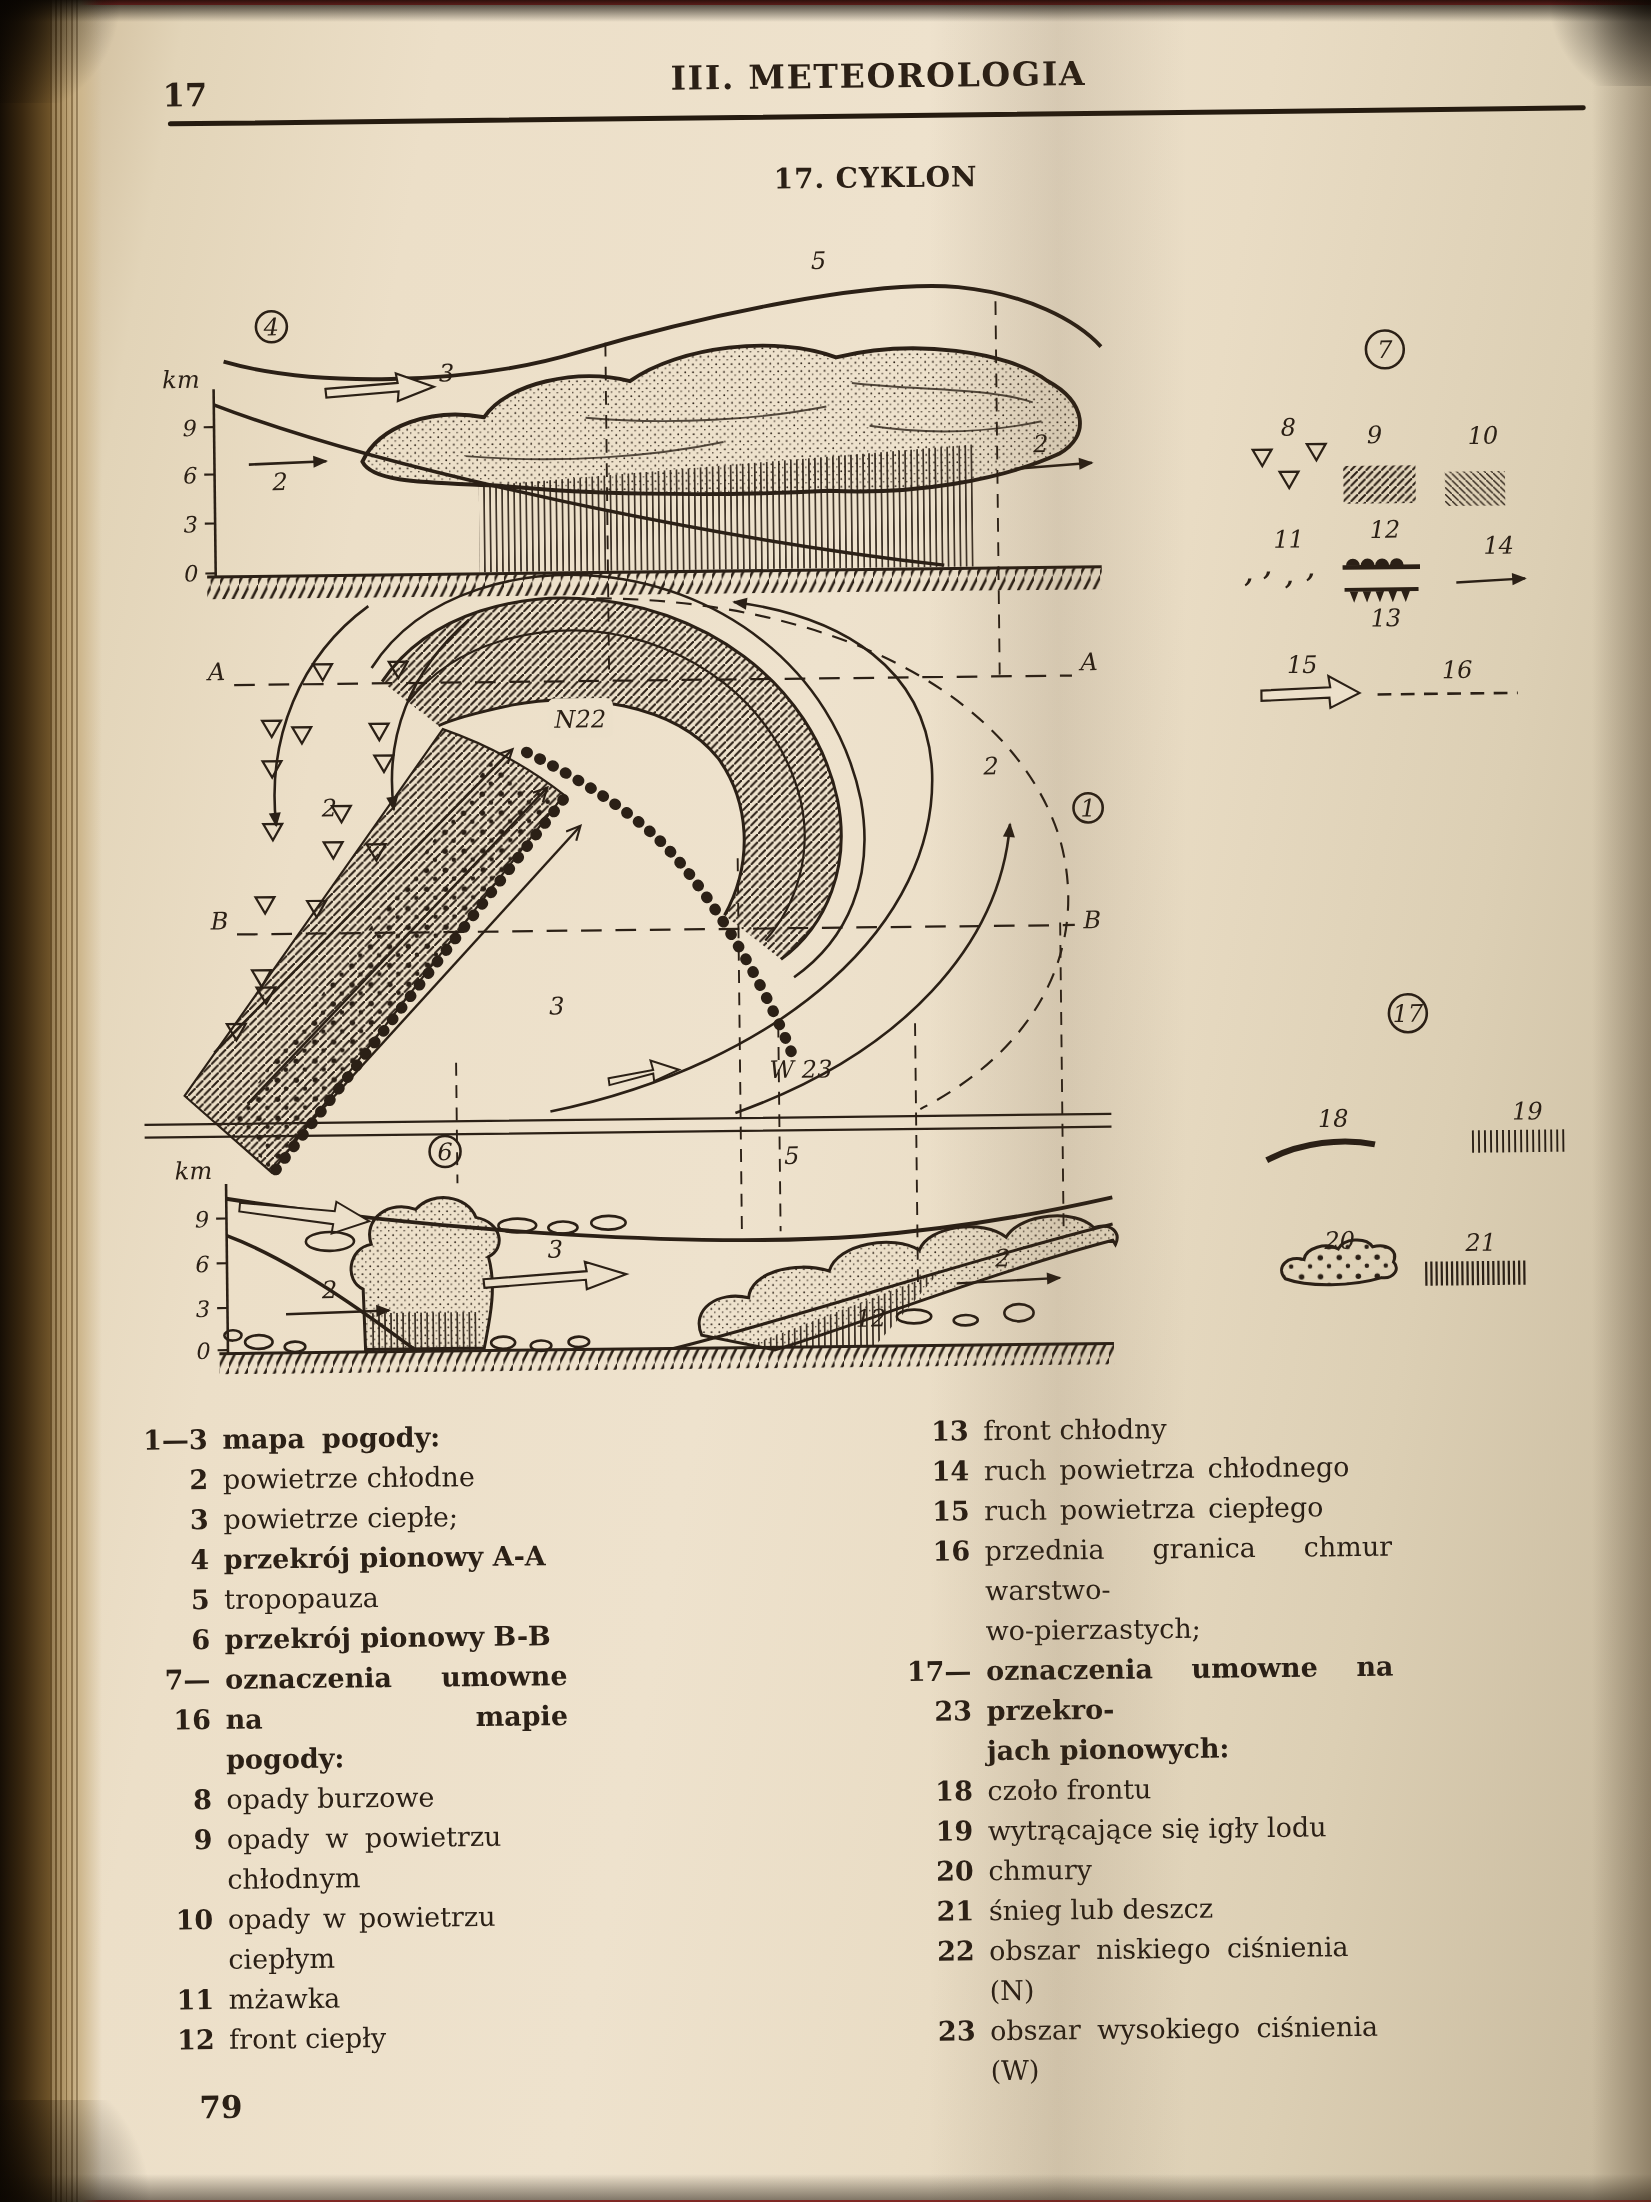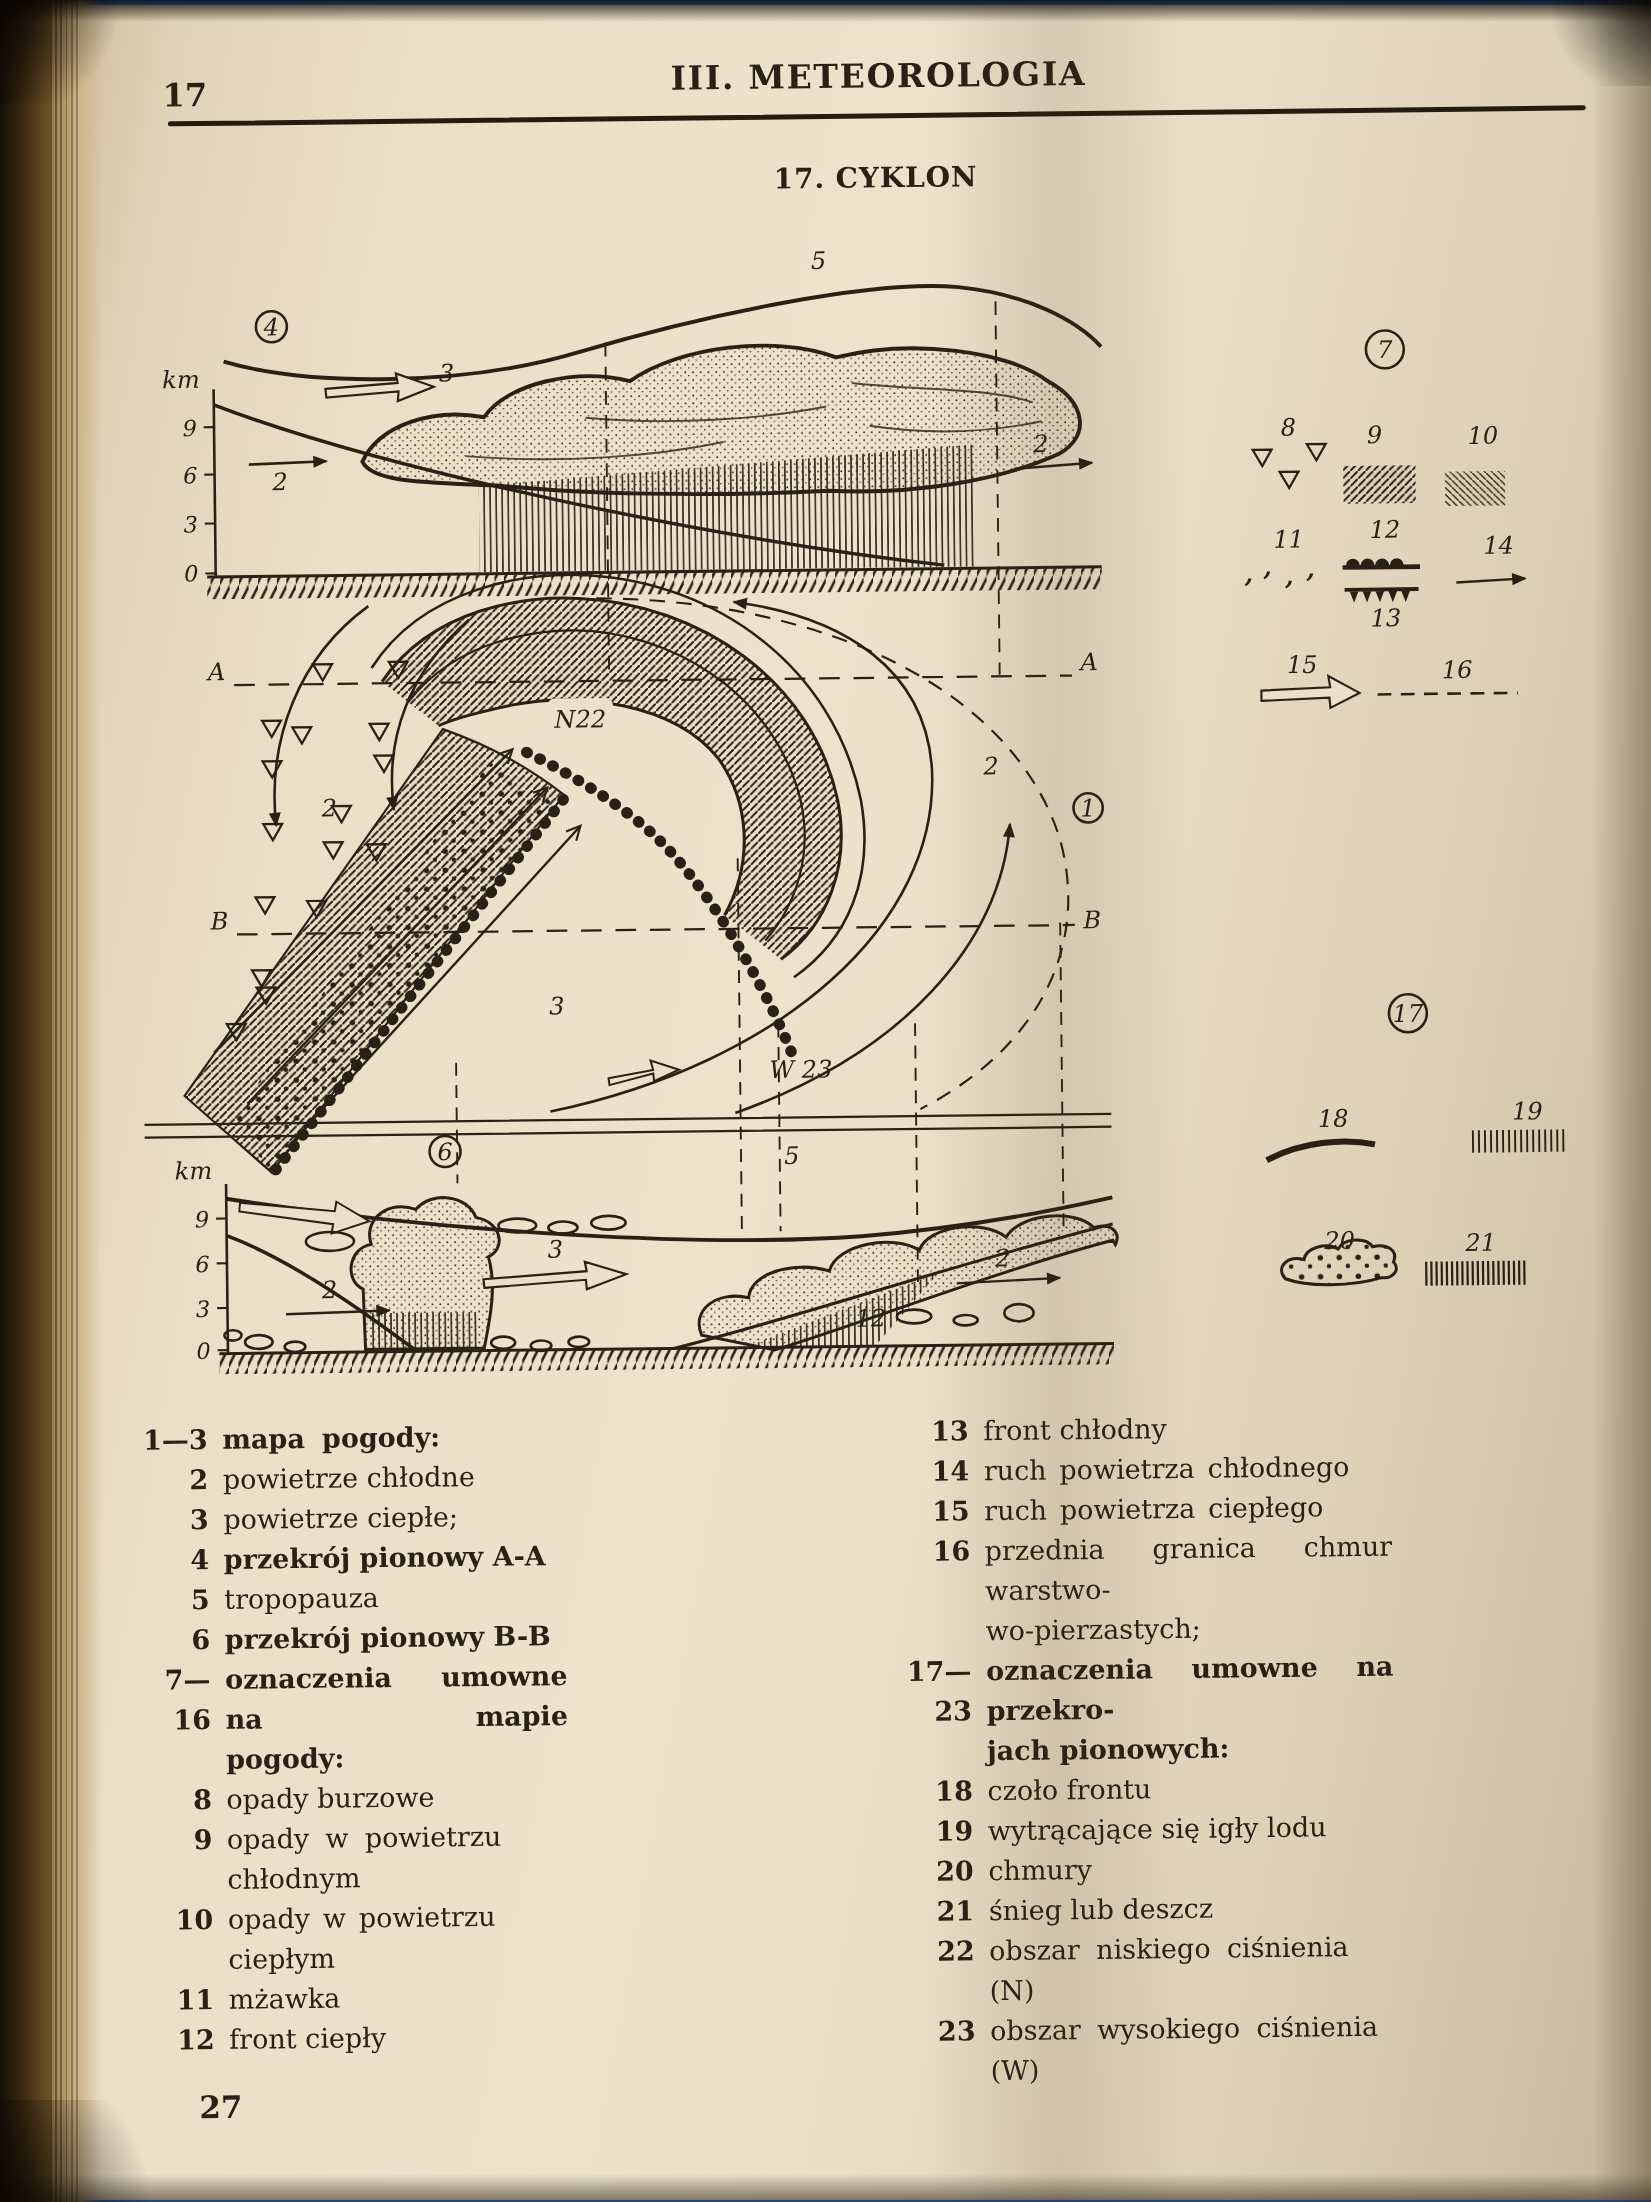--- a/index.html
+++ b/index.html
@@ -1,17 +1,17 @@
 <!DOCTYPE html>
 <html style="font-size:13.8px"><head>
 <meta charset="utf-8">
 <style>
   html,body{margin:0;padding:0;background:#171108;}
   .shot{position:relative;width:1652px;height:2203px;overflow:hidden;
-        background:#3b82f6;font-family:"DejaVu Serif","Liberation Serif",serif;}
+        background:#ef4444;font-family:"DejaVu Serif","Liberation Serif",serif;}
   
   .page{position:absolute;left:47px;top:5.2px;right:0;bottom:3.4px;
         background:
           linear-gradient(100deg,#cbb795 0%, #e2d4b8 7%, #ecdfc8 20%, #eee2cd 45%, #e9dcc4 62%, #dccfb4 80%, #c9bb9f 97%),
           #e8dcc5;}
   
   .spine{position:absolute;left:0;top:0;width:102px;height:2203px;
          background:linear-gradient(90deg,#160e05 0%,#3a2810 22%,#6d5228 48%,#a88a58 66%,#cdb68c 78%,rgba(205,182,140,0) 100%);}
   .spine .stack{position:absolute;left:50px;top:0;width:29px;height:100%;
          background:repeating-linear-gradient(90deg,rgba(80,58,28,.55) 0 1.7px,rgba(214,194,156,.5) 1.7px 5.2px);opacity:.7;}
@@ -400,21 +400,21 @@
       <div class="li">
           <span class="num">22</span>
           <span class="txt sp2">obszar niskiego ciśnienia (N)</span>
         </div>
       <div class="li">
           <span class="num">23</span>
           <span class="txt sp2">obszar wysokiego ciśnienia (W)</span>
         </div>
     </div>
 
-    <div class="pgnum-bottom">27</div>
+    <div class="pgnum-bottom">79</div>
   </div>
 
   <div class="vig fold"></div>
   <div class="vig top"></div>
   <div class="vig bottom"></div>
   <div class="vig right"></div>
   <div class="vig tl"></div>
   <div class="vig tr"></div>
   <div class="vig bl"></div>
 </div>

